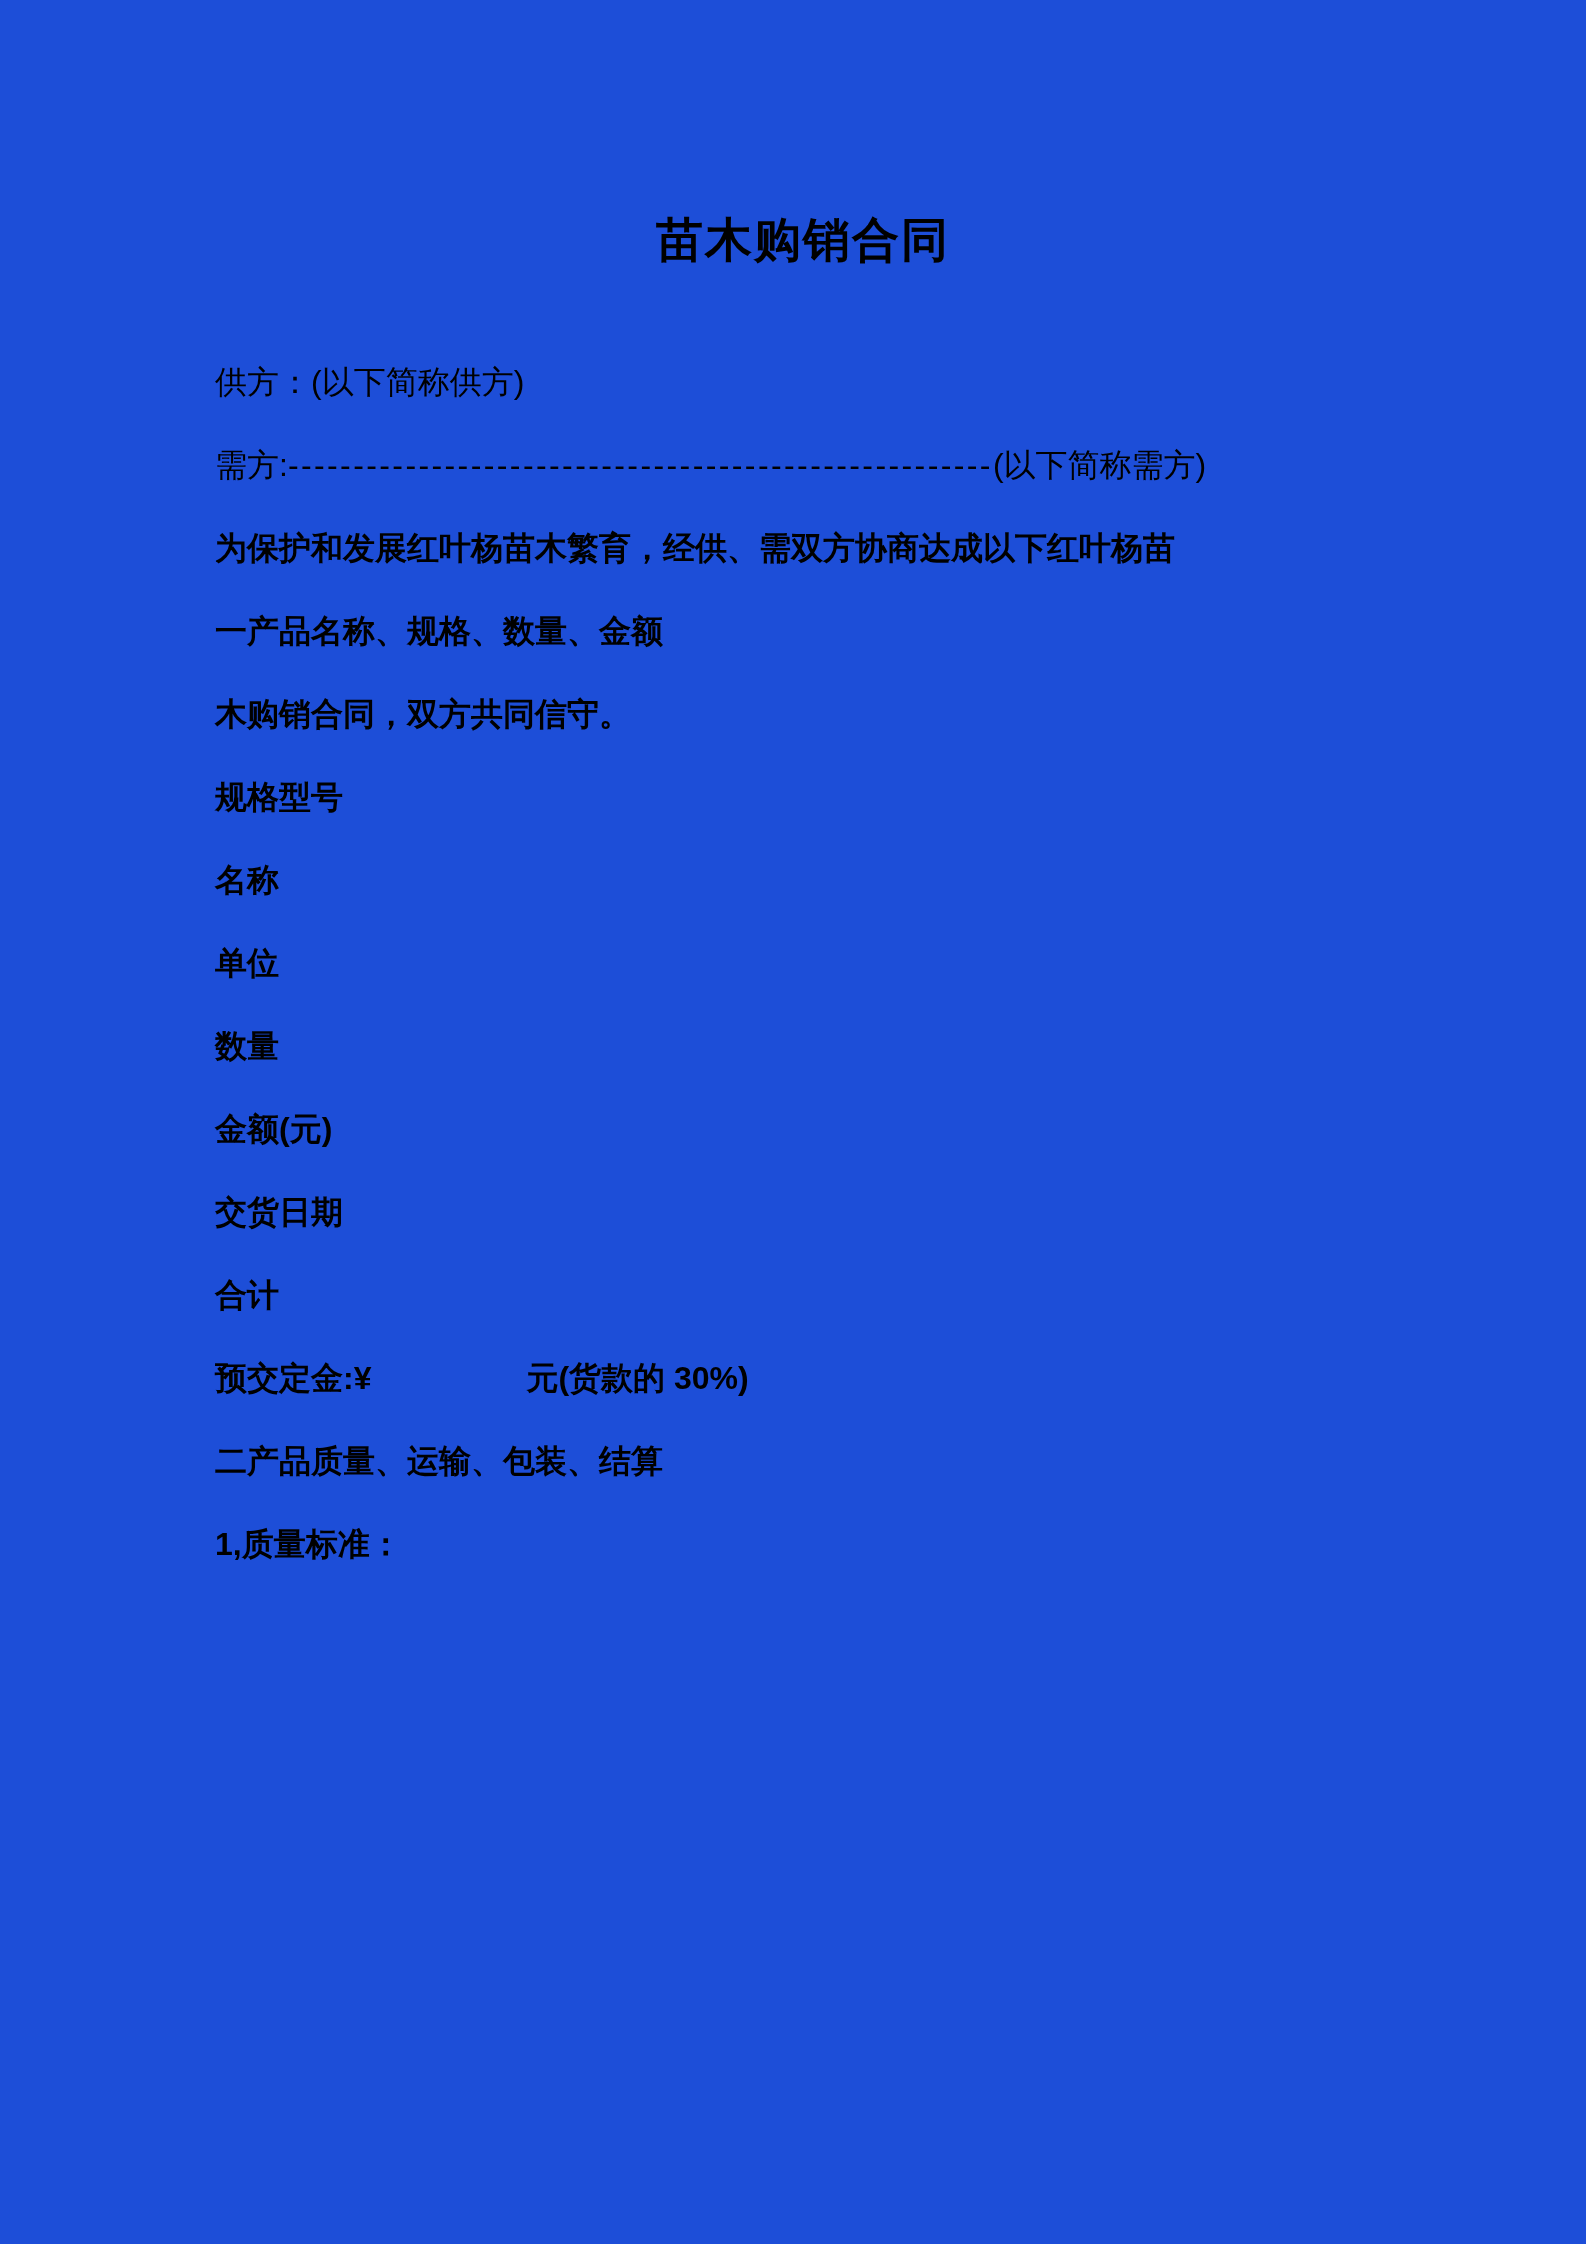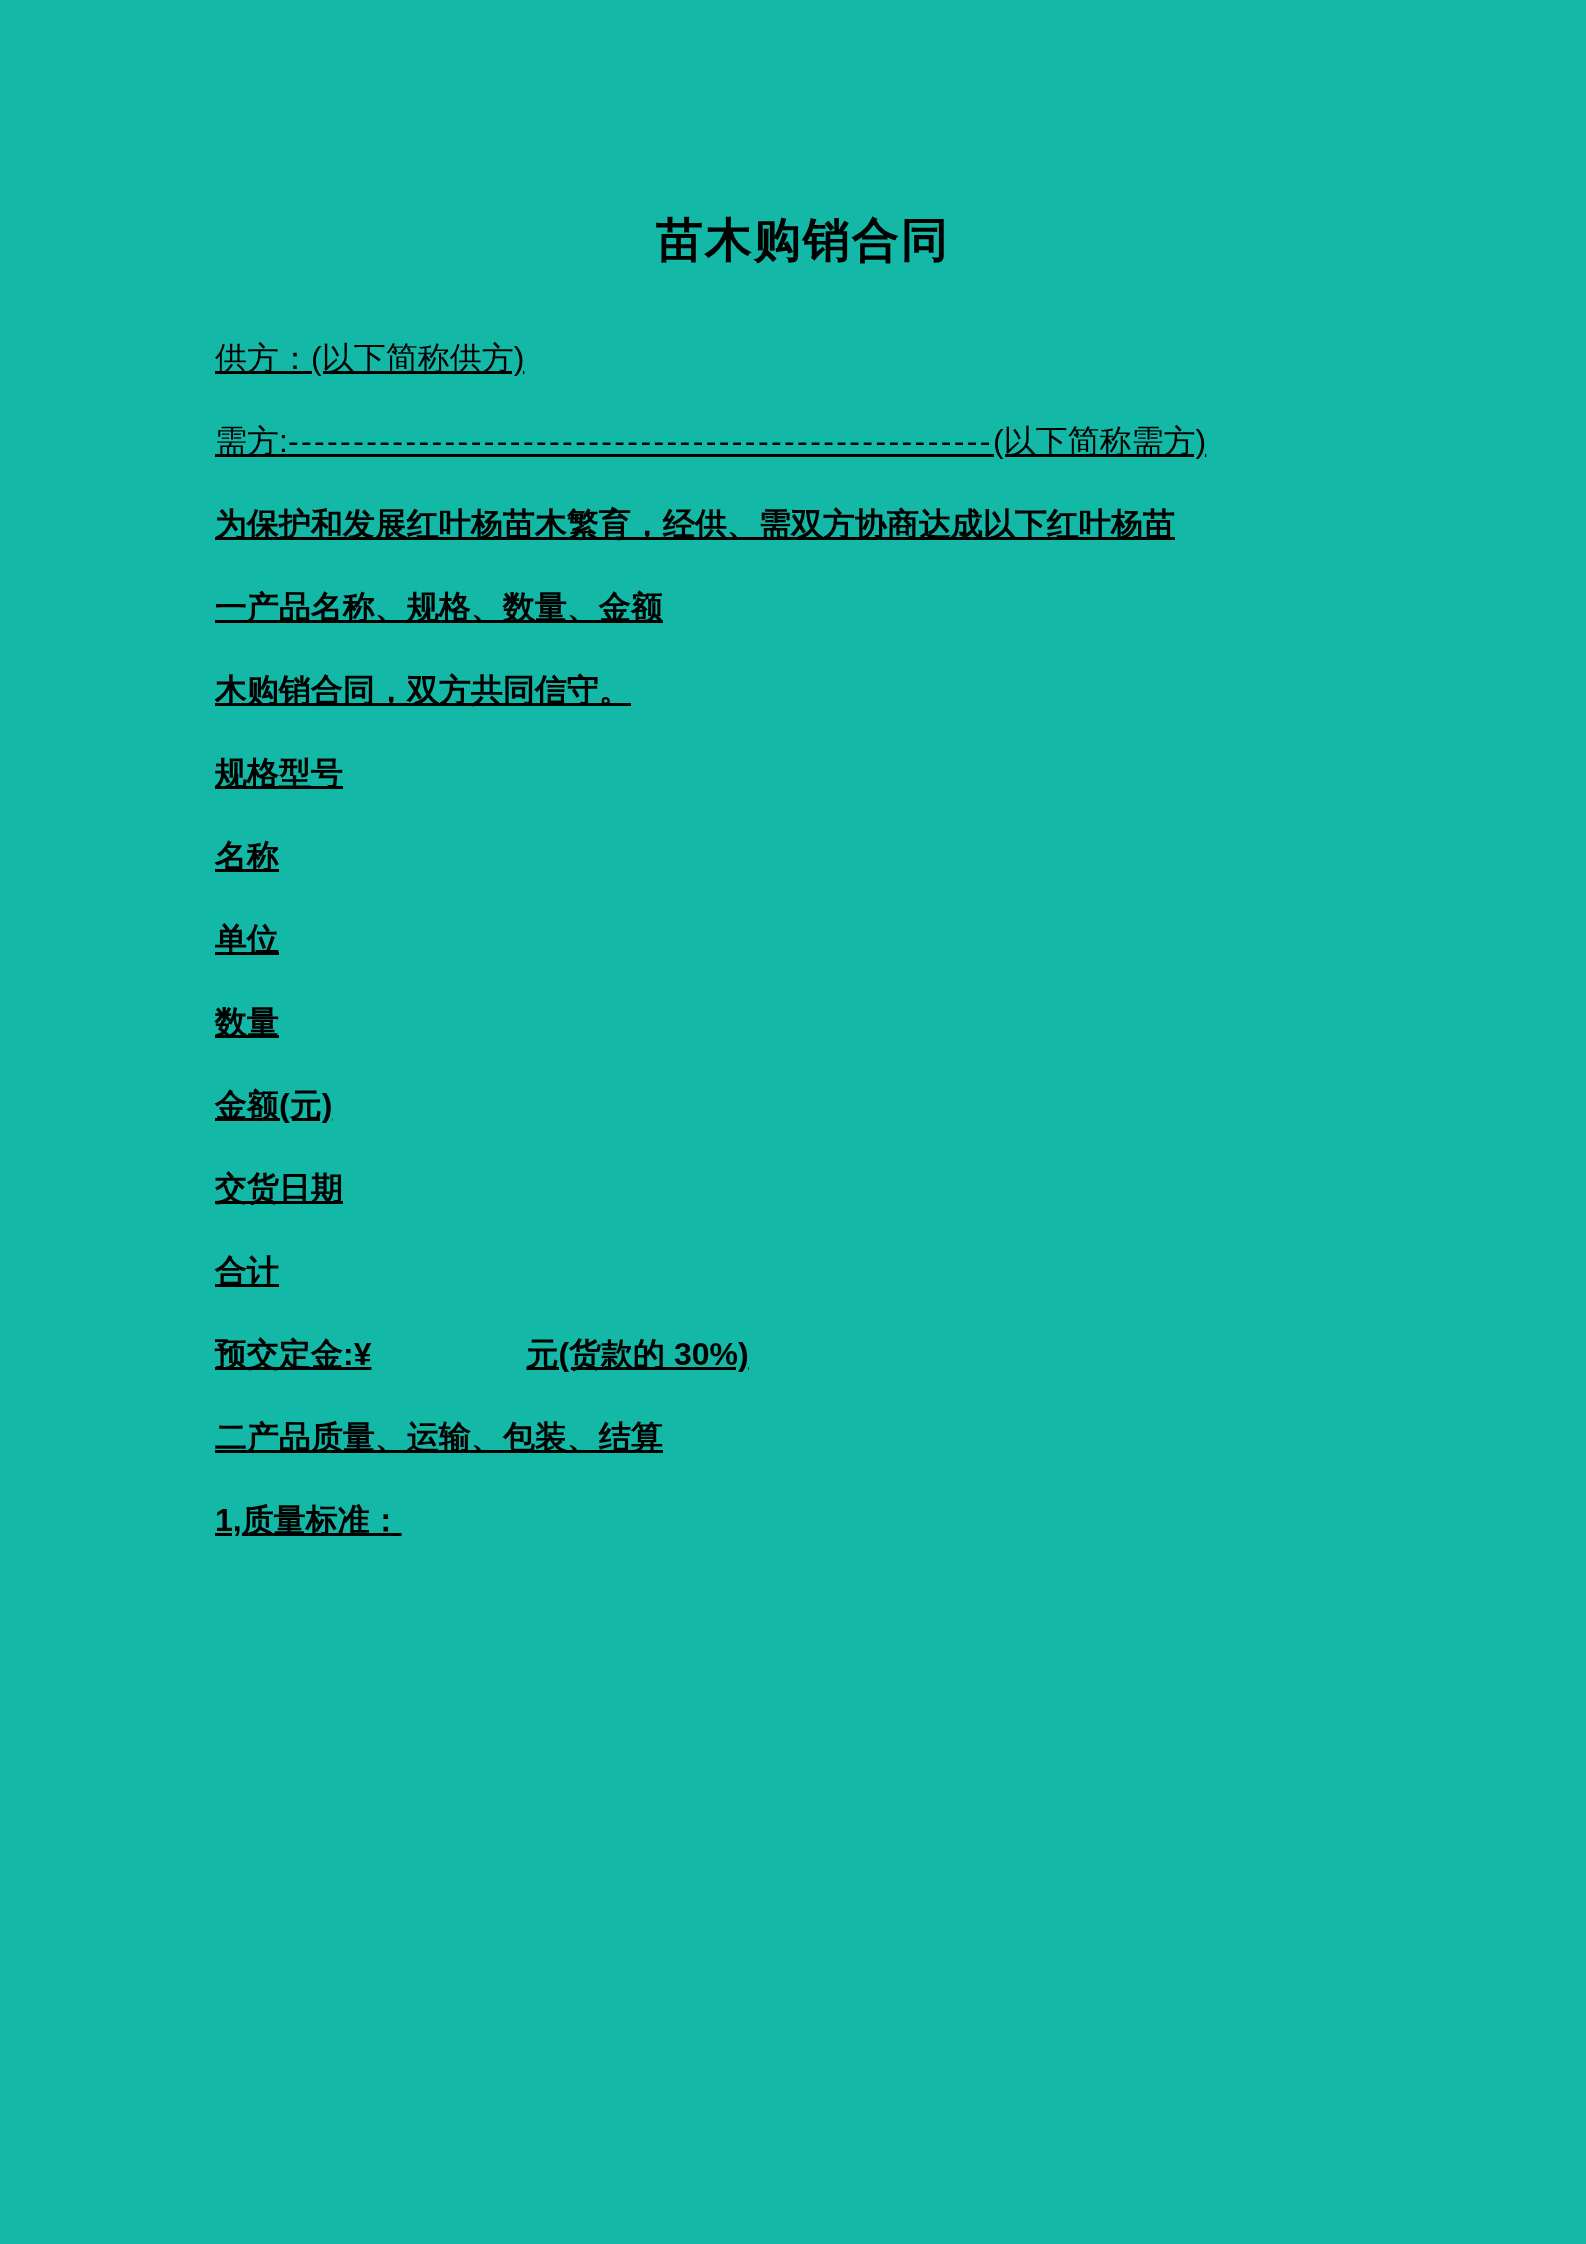--- a/index.html
+++ b/index.html
@@ -4,38 +4,37 @@
 <style>
   html, body {
     margin: 0;
     padding: 0;
     background: #ffffff;
   }
   .page {
     position: relative;
     width: 1586px;
     height: 2244px;
-    background: #14b8a6;
+    background: #1d4ed8;
     box-sizing: border-box;
     padding: 210px 195px 0 215px;
     font-family: "Liberation Sans", sans-serif;
     color: #000000;
     overflow: hidden;
   }
   .doc-title {
     font-size: 47px;
     font-weight: 700;
     text-align: center;
     line-height: 60px;
     margin: 0;
     letter-spacing: 2px;
   }
   .content {
-    margin-top: 68px;
-    text-decoration: underline;
+    margin-top: 92px;
   }
   .line {
     font-size: 32px;
     line-height: 40px;
     margin: 0 0 43px 0;
     font-weight: 700;
     white-space: nowrap;
   }
   .line.regular {
     font-weight: 400;

